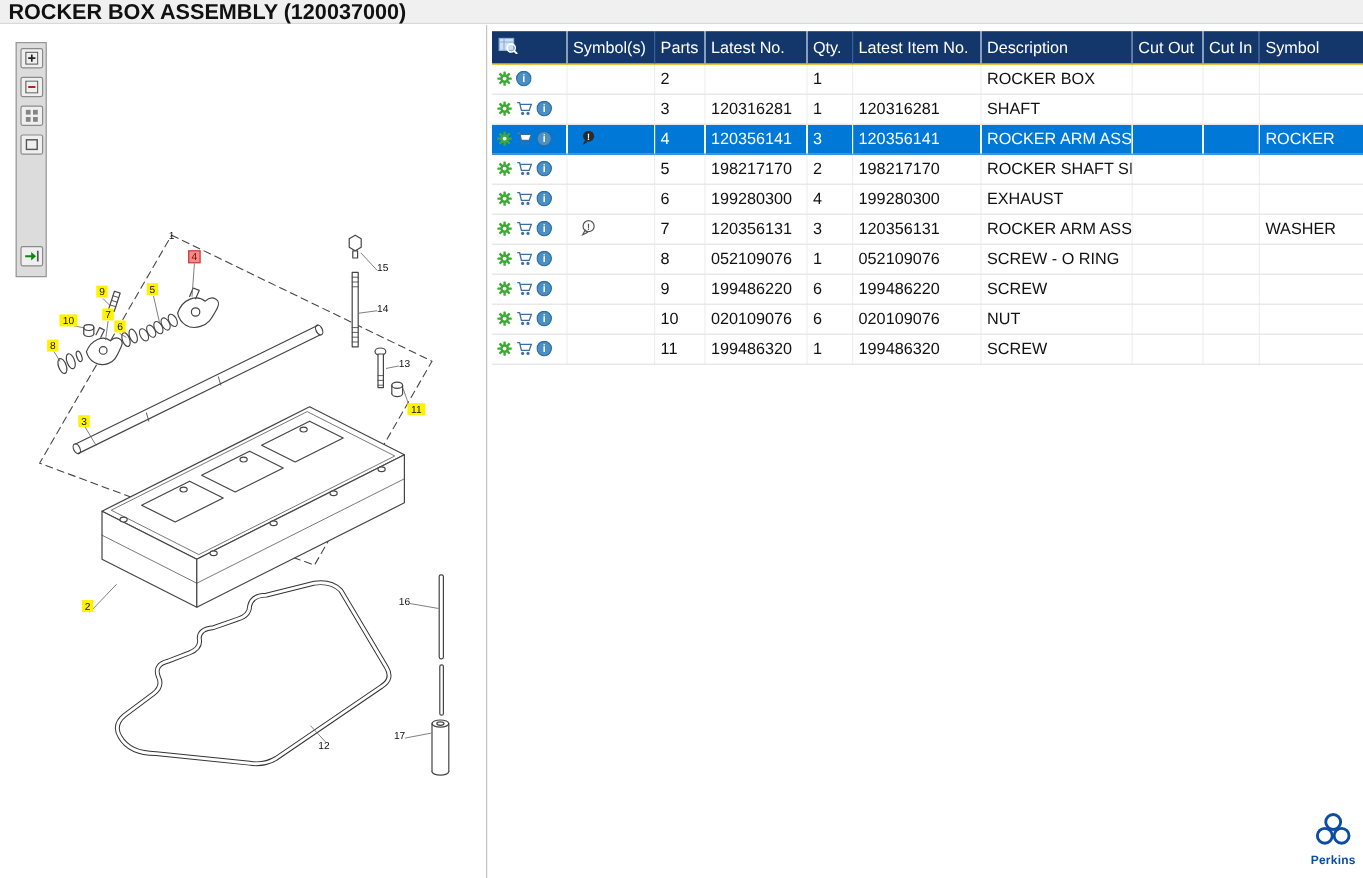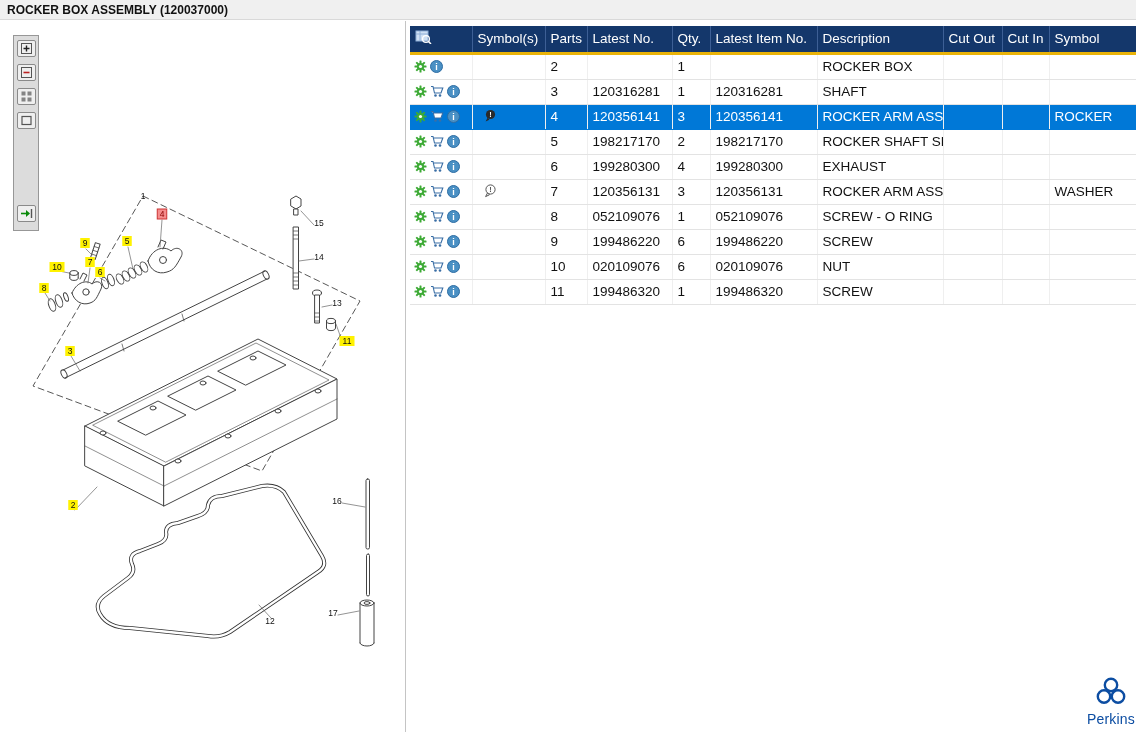--- a/index.html
+++ b/index.html
@@ -3,55 +3,55 @@
 <meta charset="utf-8">
 <style>
   html,body{margin:0;padding:0;}
   body{
     width:1136px;height:732px;position:relative;overflow:hidden;
     background:#ffffff;font-family:"Liberation Sans",sans-serif;color:#111;
   }
   .titlebar{
     position:absolute;top:0;left:0;width:1136px;height:20px;
     background:#f0f0f0;border-bottom:1px solid #d9d9d9;box-sizing:border-box;
-    font-size:12px;font-weight:bold;line-height:20px;padding-left:7px;
+    font-size:18px;font-weight:bold;line-height:20px;padding-left:7px;
   }
   .left-panel{
     position:absolute;top:21px;left:0;width:406px;height:711px;
     background:#fff;border-right:1px solid #c4c4c4;box-sizing:border-box;
   }
   .diagram{position:absolute;top:0;left:0;}
   .toolbar{
     position:absolute;top:14px;left:13px;width:26px;height:196px;
     background:#dcdcdc;border:1px solid #979797;box-sizing:border-box;
     display:flex;flex-direction:column;align-items:center;padding-top:4px;gap:7px;
   }
   .tbtn{
     width:19px;height:17px;background:#efefef;border:1px solid #8a8a8a;border-radius:2px;
     display:flex;align-items:center;justify-content:center;cursor:pointer;box-sizing:border-box;
   }
   .tbtn.tbtn-last{margin-top:auto;margin-bottom:8px;}
   .right-panel{position:absolute;left:410px;top:26px;width:726px;}
   table{border-collapse:collapse;table-layout:fixed;width:726px;font-size:13.5px;}
   thead th{
     background:var(--header-bg,#14376B);color:#fff;font-weight:normal;text-align:left;
-    height:27px;padding:0 2px 0 5px;border-right:1px solid #3d5f95;border-bottom:3px solid #eab308;
+    height:27px;padding:0 2px 0 5px;border-right:1px solid #3d5f95;border-bottom:1px solid #eab308;
     white-space:nowrap;overflow:hidden;box-sizing:border-box;
   }
   tbody td{
     height:24px;line-height:24px;padding:0 2px 0 5px;
     border-bottom:1px solid #e3e3e3;border-right:1px solid #efefef;
     white-space:nowrap;overflow:hidden;box-sizing:border-box;background:#fff;color:#111;
   }
   tbody tr.selected td{background:var(--selected-row,#0078D7);color:#fff;border-bottom-color:var(--selected-row,#0078D7);}
   td.icons-cell{padding-left:4px;}
   td.icons-cell svg{margin-right:3px;vertical-align:middle;}
   td.symbol-cell svg{margin-left:5px;vertical-align:middle;}
   .logo{position:absolute;left:1086px;top:676px;width:50px;text-align:center;}
-  .logo-text{font-size:14px;font-weight:normal;color:#0C4DA2;margin-top:-1px;letter-spacing:0.2px;}
+  .logo-text{font-size:10px;font-weight:bold;color:#0C4DA2;margin-top:-1px;letter-spacing:0.2px;}
 </style>
 </head>
 <body>
 
 <div class="titlebar">ROCKER BOX ASSEMBLY (120037000)</div>
 
 <div class="left-panel">
 
   <svg class="diagram" width="406" height="711" viewBox="0 0 406 711">
     <g stroke="#444" fill="none" stroke-width="1" stroke-linejoin="round" stroke-linecap="round">

